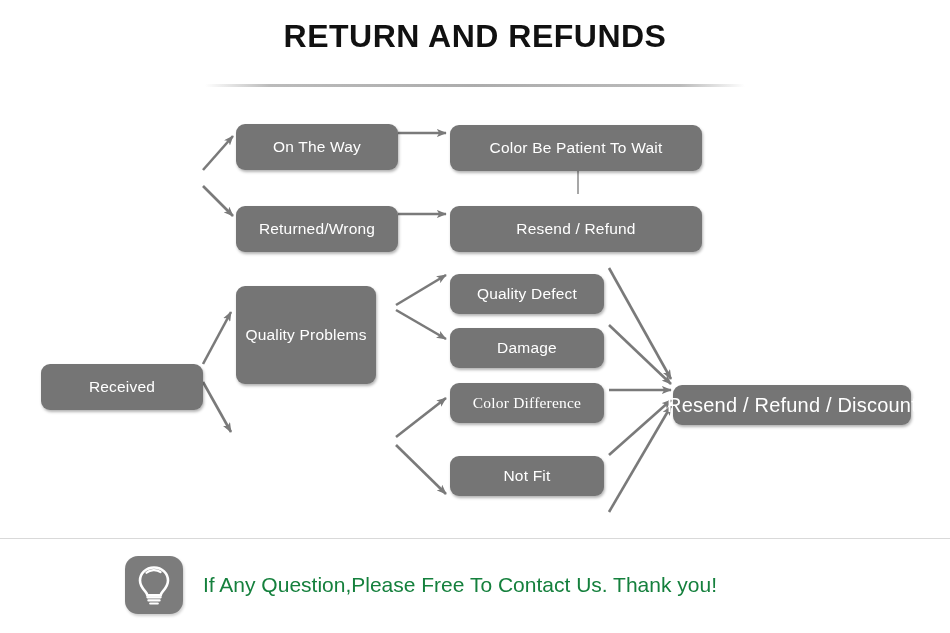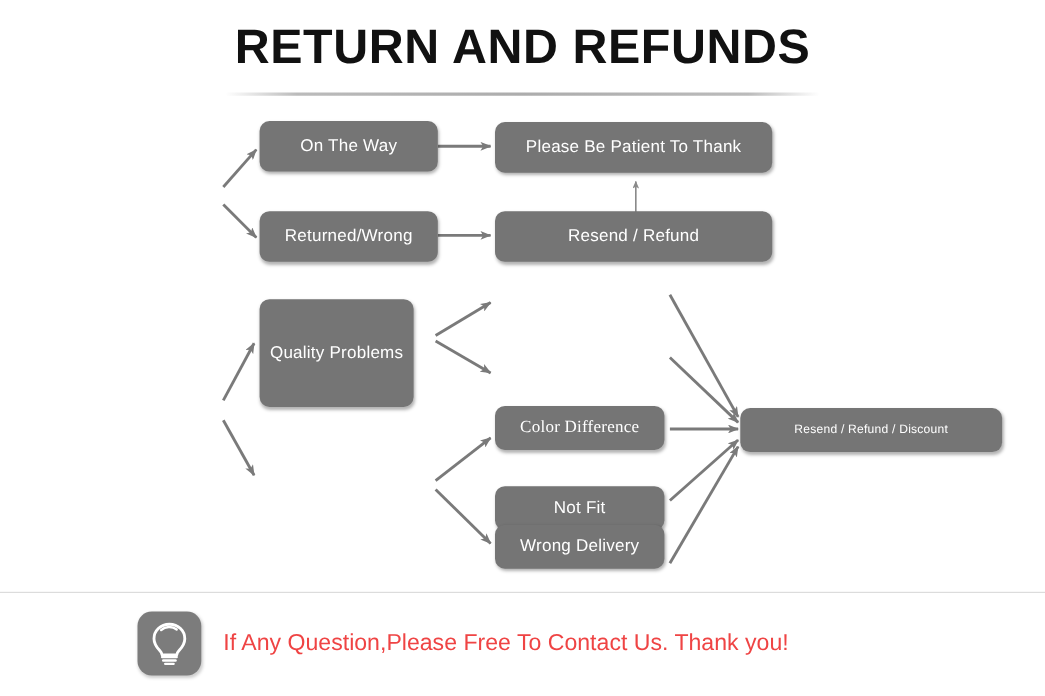--- a/index.html
+++ b/index.html
@@ -18,21 +18,21 @@
     overflow: hidden;
   }
 
   
   #title {
     position: absolute;
     left: 0;
     top: 18px;
     width: 950px;
     text-align: center;
-    font-size: 44px;
+    font-size: 32px;
     font-weight: 700;
     letter-spacing: 0.5px;
     color: #111111;
     white-space: nowrap;
   }
 
   
   #title-divider {
     position: absolute;
     left: 205px;
@@ -68,20 +68,21 @@
     display: flex;
     align-items: center;
     justify-content: center;
     text-align: center;
     font-size: 15.5px;
     line-height: 1.15;
     letter-spacing: 0.2px;
     box-shadow: 1px 2px 3px rgba(0,0,0,0.30);
     padding: 0 19px;
     white-space: nowrap;
+    margin-top: 14px;
   }
 
   
   #connectors {
     position: absolute;
     left: 0;
     top: 0;
     width: 950px;
     height: 633px;
     pointer-events: none;
@@ -102,21 +103,21 @@
     background: #7c7c7c;
     display: flex;
     align-items: center;
     justify-content: center;
     box-shadow: 1px 2px 3px rgba(0,0,0,0.20);
     flex: none;
   }
   #footer-text {
     margin-left: 20px;
     font-size: 21px;
-    color: #ef4444;
+    color: #15803d;
     white-space: nowrap;
   }
 </style>
 </head>
 <body>
 
 <div id="page">
 
   <div id="title">RETURN AND REFUNDS</div>
   <div id="title-divider"></div>
@@ -165,37 +166,39 @@
     </g>
 
     <line x1="578" y1="194" x2="578" y2="165" stroke="#8a8a8a" stroke-width="1.5" marker-end="url(#ah-sm)" fill="none"></line>
   </svg>
 
 
   <div class="node" style="left:236px; top:110px; width:162px; height:46px;">On The Way</div>
 
   <div class="node" style="left:236px; top:192px; width:162px; height:46px;">Returned/Wrong</div>
 
-  <div class="node" style="left:450px; top:111px; width:252px; height:46px;">Please Be Patient To Thank</div>
+  <div class="node" style="left:450px; top:111px; width:252px; height:46px;">Color Be Patient To Wait</div>
 
   <div class="node" style="left:450px; top:192px; width:252px; height:46px;">Resend / Refund</div>
 
+  <div class="node" style="left:41px;  top:350px; width:162px; height:46px;">Received</div>
 
   <div class="node" style="left:236px; top:272px; width:140px; height:98px;">Quality Problems</div>
 
 
-
+  <div class="node" style="left:450px; top:260px; width:154px; height:40px;">Quality Defect</div>
+
+  <div class="node" style="left:450px; top:314px; width:154px; height:40px;">Damage</div>
 
   <div class="node" style="left:450px; top:369px; width:154px; height:40px;font-family:Liberation Serif, serif;">Color Difference</div>
 
   <div class="node" style="left:450px; top:442px; width:154px; height:40px;">Not Fit</div>
 
-  <div class="node" style="left:450px; top:477px; width:154px; height:40px;">Wrong Delivery</div>
-
-  <div class="node" style="left:673px; top:371px; width:238px; height:40px; font-size:11px;">Resend / Refund / Discount</div>
+
+  <div class="node" style="left:673px; top:371px; width:238px; height:40px; font-size:20px;">Resend / Refund / Discount</div>
 
   <div id="footer-divider"></div>
 
   <div id="footer-row">
     <div id="bulb-badge">
       <svg width="40" height="44" viewBox="0 0 40 44" xmlns="http://www.w3.org/2000/svg">
         <path d="M20 4.5 C11.8 4.5 6 10.6 6 17.6 C6 22.4 8.6 25.6 11.2 28.4 C12.6 29.9 13.2 31.1 13.3 32.4 L26.7 32.4 C26.8 31.1 27.4 29.9 28.8 28.4 C31.4 25.6 34 22.4 34 17.6 C34 10.6 28.2 4.5 20 4.5 Z" fill="none" stroke="#ffffff" stroke-width="2.6" stroke-linejoin="round"></path>
         <path d="M12.5 9.8 C16.2 6.4 22.6 6.1 26.6 9.2" fill="none" stroke="#ffffff" stroke-width="2.2" stroke-linecap="round"></path>
         <line x1="13.4" y1="34.3" x2="26.6" y2="34.3" stroke="#ffffff" stroke-width="2.2" stroke-linecap="round"></line>
         <line x1="14.4" y1="37.4" x2="25.6" y2="37.4" stroke="#ffffff" stroke-width="2.2" stroke-linecap="round"></line>

